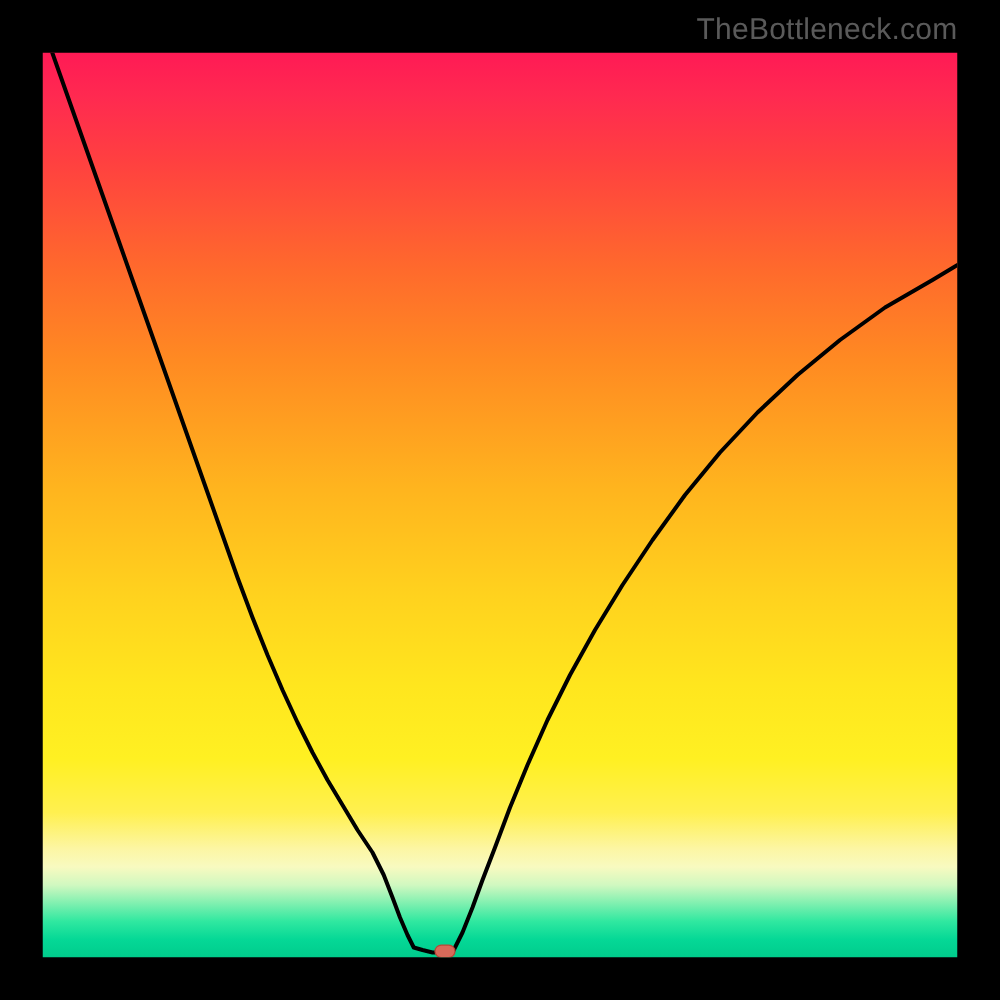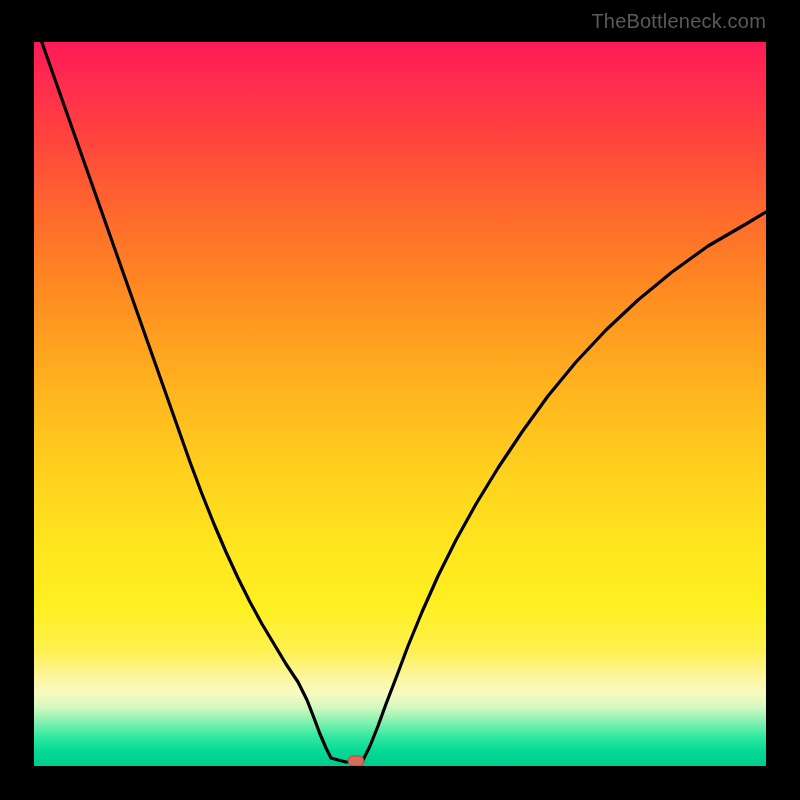--- a/index.html
+++ b/index.html
@@ -55,21 +55,21 @@
     position: absolute;
     inset: 0;
     width: 100%;
     height: 100%;
   }
   .watermark {
     position: absolute;
     top: 10px;
     right: 34px;
     color: #5a5a5a;
-    font-size: 20px;
+    font-size: 24px;
     font-weight: 500;
     letter-spacing: 0.2px;
   }
 </style>
 </head>
 <body>
 
 <div class="frame">
 
   <div class="watermark">TheBottleneck.com</div>

